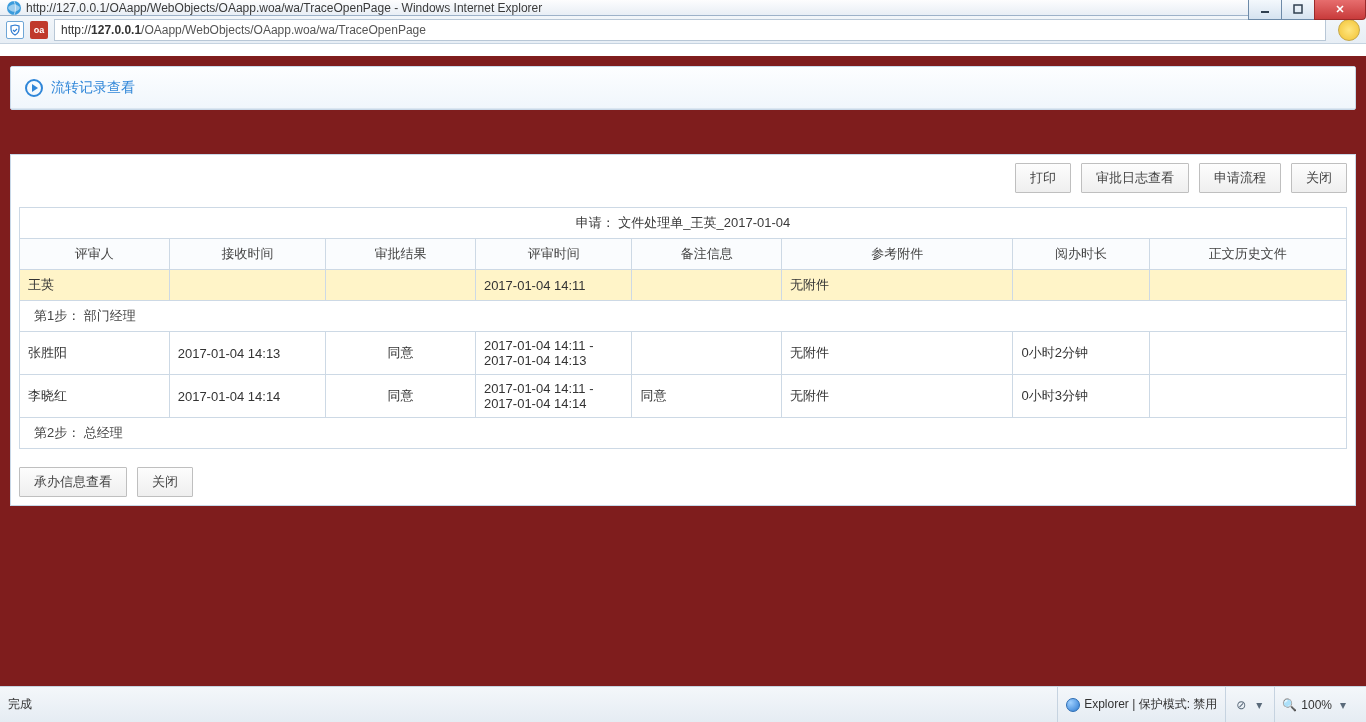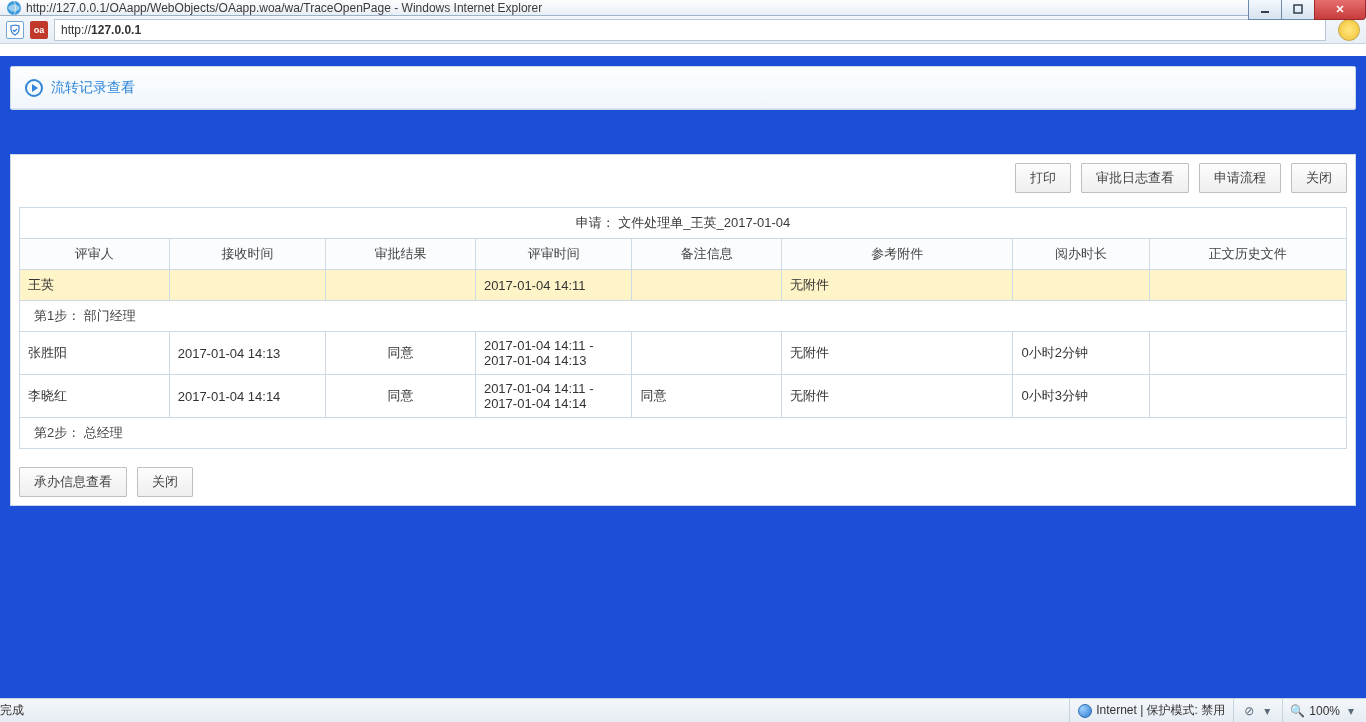--- a/index.html
+++ b/index.html
@@ -18,21 +18,21 @@
   
   .addrrow { height: 28px; background: linear-gradient(#f2f6fa,#e7eef5); border-bottom: 1px solid #c6d3e0; display:flex; align-items:center; padding: 0 6px; gap:6px; }
   .shield { width:18px; height:18px; border:1px solid #6fa6d6; border-radius:2px; display:flex; align-items:center; justify-content:center; background:#fff; }
   .appicon { width:18px; height:18px; background:#c0392b; border-radius:2px; display:flex; align-items:center; justify-content:center; color:#fff; font-size:9px; font-weight:bold;}
   .urlbox { flex:1; height:22px; border:1px solid #b8c7d6; background:#fff; display:flex; align-items:center; padding:0 6px; font-size:12px; color:#333; }
   .urlbox .host { font-weight:bold; }
   .urlbox .path { color:#555; }
   .addr-right { width:22px; height:22px; border:1px solid #c6a84a; border-radius:50%; background:radial-gradient(#ffe680,#f2c233); margin-left:6px; }
 
   
-  .viewport { position:absolute; top:56px; left:0; right:0; bottom:24px; background:#1d4ed8; padding:10px; overflow:hidden; }
+  .viewport { position:absolute; top:56px; left:0; right:0; bottom:24px; background:#7f1d1d; padding:10px; overflow:hidden; }
   .panel { background:#fff; border:1px solid #c8d8e8; border-radius:2px; margin-bottom:10px; }
   .panel-header { background:linear-gradient(#fdfeff,#f0f6fc); border-bottom:1px solid #dbe6f1; height:42px; display:flex; align-items:center; padding:0 14px; gap:8px; }
   .arrow-circle { width:18px; height:18px; border-radius:50%; border:2px solid #2f86d8; display:flex; align-items:center; justify-content:center; }
   .arrow-circle::after { content:""; border-left:6px solid #2f86d8; border-top:4px solid transparent; border-bottom:4px solid transparent; margin-left:2px;}
   .panel-title { color:#2f86d8; font-size:14px; }
 
   .body-panel { background:#fff; border:1px solid #c8d8e8; padding:8px;margin-top:44px; }
 
   .btnrow { display:flex; justify-content:flex-end; gap:10px; margin-bottom:14px; }
   .btn { border:1px solid #bfbfbf; background:linear-gradient(#fdfdfd,#efefef); padding:5px 14px; color:#444; font-size:13px; cursor:pointer; border-radius:1px; }
@@ -43,21 +43,21 @@
   table.data th, table.data td { border:1px solid #cdd9e5; padding:6px 8px; font-size:13px; font-weight:normal; vertical-align:middle; }
   table.data th { background:#fafcfe; color:#444; text-align:center; }
   .apply-title { text-align:center; background:#fff; font-weight:bold; color:#3a3a3a; padding:10px; font-size:13px;}
   tr.highlight td { background:#fff4c8; }
   tr.step td { background:#fff; color:#444; font-size:13px; text-align:left; }
   tr.step td.stepcell { padding-left:14px; }
   td.c { text-align:center; }
   td.l { text-align:left; }
 
   
-  .statusbar { position:absolute; left:0; right:0; bottom:0; height:24px; background:linear-gradient(#f4f7fa,#e5ecf3); border-top:1px solid #c6d3e0; display:flex; align-items:center; font-size:12px; color:#333; padding:0 0; }
+  .statusbar { position:absolute; left:0; right:0; bottom:0; height:36px; background:linear-gradient(#f4f7fa,#e5ecf3); border-top:1px solid #c6d3e0; display:flex; align-items:center; font-size:12px; color:#333; padding:0 8px; }
   .status-left { flex:0 0 auto; }
   .status-spacer { flex:1; }
   .status-seg { display:flex; align-items:center; gap:4px; border-left:1px solid #c6d3e0; padding:0 8px; height:100%; }
   .globe { width:14px; height:14px; border-radius:50%; background:radial-gradient(circle at 30% 30%, #9fd0ff, #2e7bd1); border:1px solid #2b6cb3;}
   .zoombox { display:flex; align-items:center; gap:4px; }
   .smallicon { width:14px; height:14px; display:inline-flex; align-items:center; justify-content:center; color:#5a6a7a; }
 
   
   .float-badge { position:absolute; right:-18px; top:158px; width:36px; height:36px; border-radius:50%; background:radial-gradient(circle at 30% 30%, #8ee89a, #3fc253); border:2px solid #fff; box-shadow:0 1px 3px rgba(0,0,0,.3); color:#fff; font-size:12px; display:flex; align-items:center; justify-content:center; font-weight:bold;}
 
@@ -97,20 +97,21 @@
   <div class="shield">
       <svg width="12" height="12" viewBox="0 0 12 12">
         <path d="M6 1l4 1v3c0 3-2 5-4 6-2-1-4-3-4-6V2z" fill="none" stroke="#2e7bd1" stroke-width="1.2"></path>
         <path d="M4 6l1.5 1.5L8 5" fill="none" stroke="#2e7bd1" stroke-width="1.2"></path>
       </svg>
     </div>
   <div class="appicon">oa</div>
   <div class="urlbox">
     <span>http://</span>
       <span class="host">127.0.0.1</span>
+      <span class="path">/OAapp/WebObjects/OAapp.woa/wa/TraceOpenPage</span>
   </div>
   <div class="addr-right"></div>
 </div>
 
 <div class="float-badge">55</div>
 
 <div class="viewport">
 
   <div class="panel">
     <div class="panel-header">
@@ -200,21 +201,21 @@
     </div>
 
   </div>
 </div>
 
 <div class="statusbar">
   <span class="status-left">完成</span>
   <span class="status-spacer"></span>
   <div class="status-seg">
     <span class="globe"></span>
-    <span>Internet | 保护模式: 禁用</span>
+    <span>Explorer | 保护模式: 禁用</span>
   </div>
   <div class="status-seg">
     <span class="smallicon">⊘</span>
     <span class="smallicon">▾</span>
   </div>
   <div class="status-seg zoombox">
     <span class="smallicon">🔍</span>
     <span>100%</span>
     <span class="smallicon">▾</span>
   </div>

